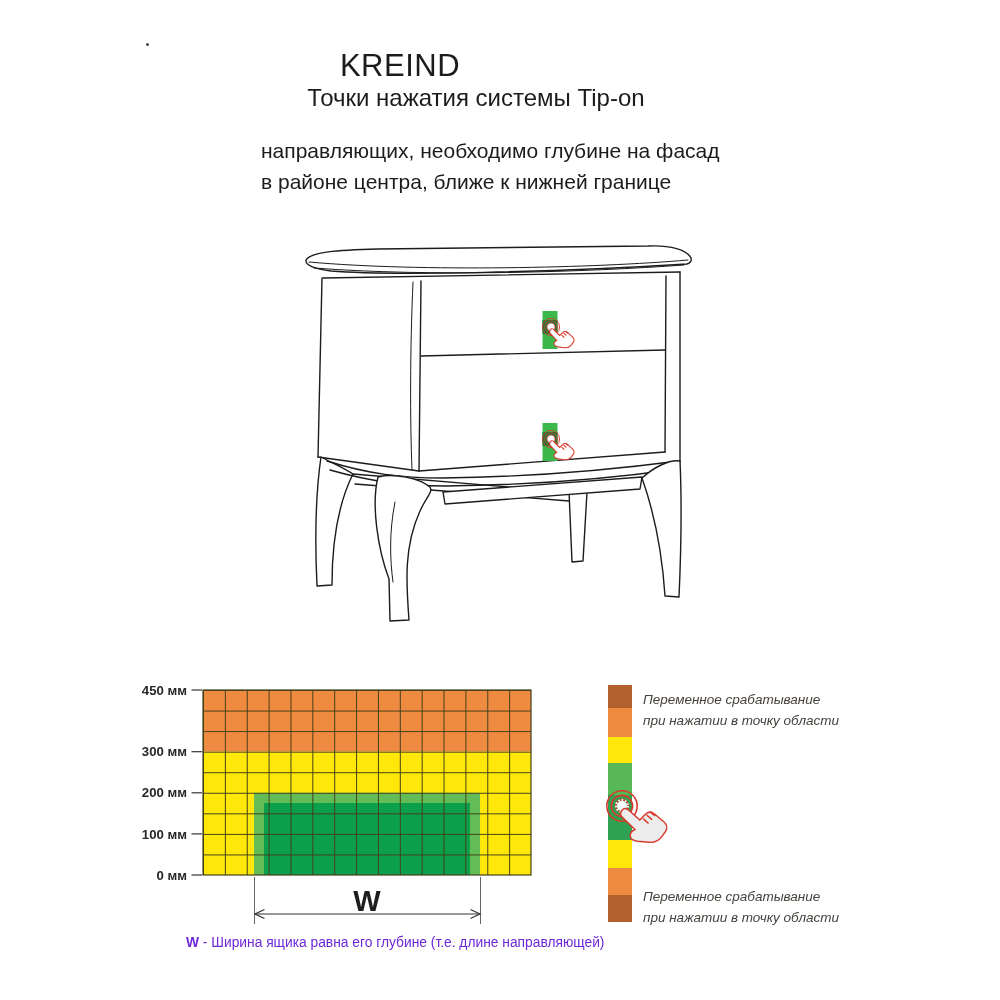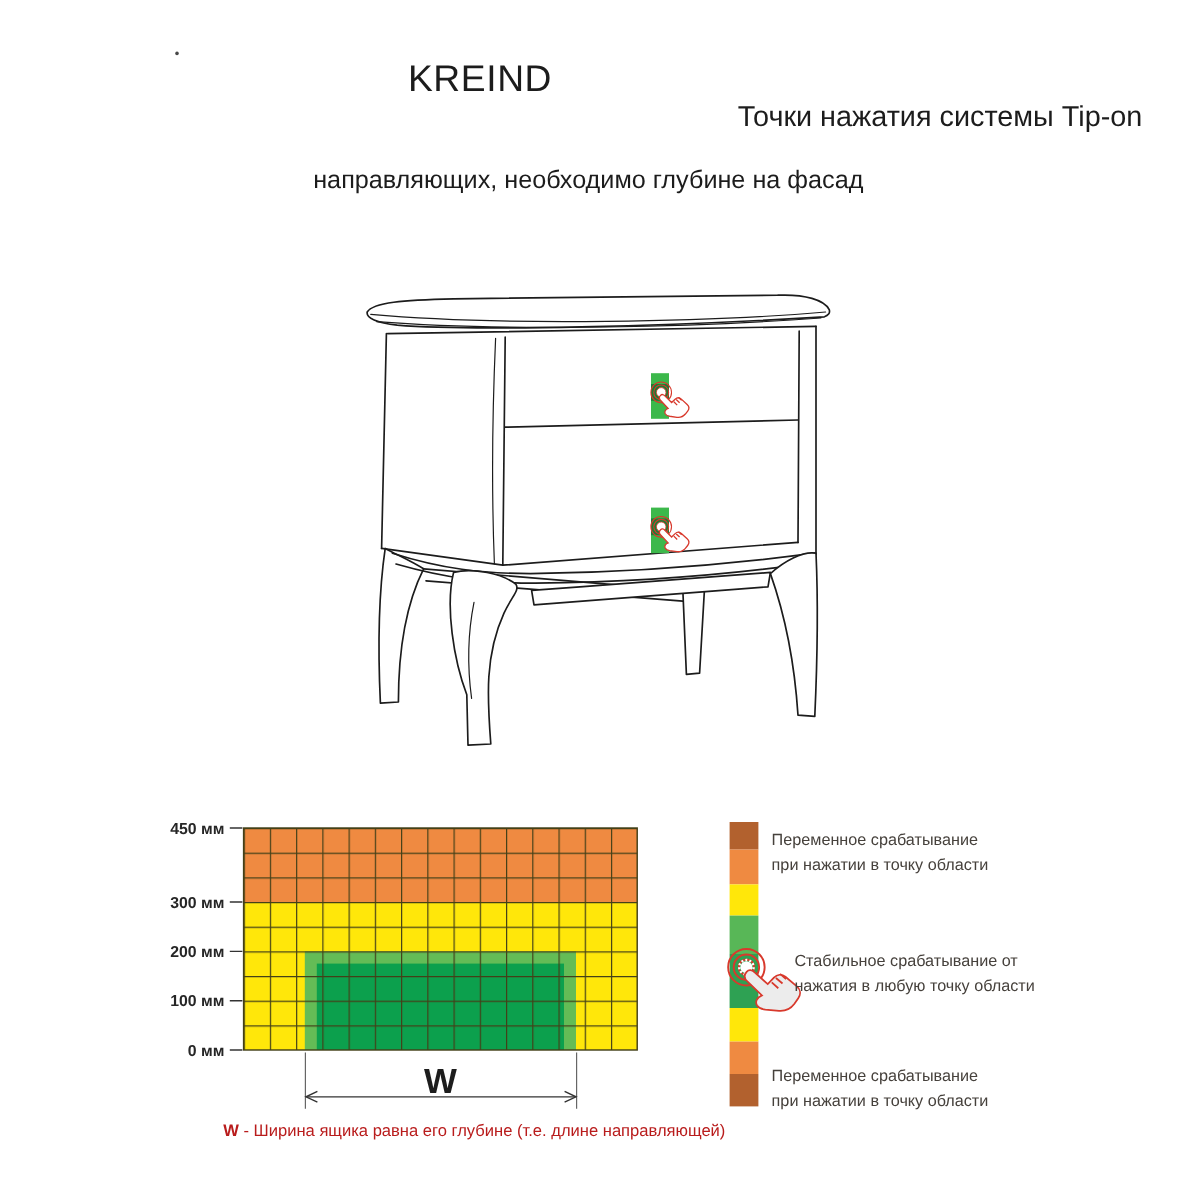--- a/index.html
+++ b/index.html
@@ -1,50 +1,51 @@
 <!DOCTYPE html>
 <html><head>
 <meta charset="utf-8">
 <style>
   html,body{margin:0;padding:0;background:#fff;}
   .page{position:relative;width:1000px;height:1000px;background:#ffffff;overflow:hidden;
         font-family:"Liberation Sans",sans-serif;color:#1c1c1c;}
   .stray{position:absolute;left:146px;top:43px;width:3px;height:3px;background:#484848;border-radius:50%;}
   .title{position:absolute;left:0;top:48px;width:800px;text-align:center;
          font-size:31px;font-weight:400;letter-spacing:.5px;}
-  .subtitle{position:absolute;left:0;top:84px;width:952px;text-align:right;font-size:24px;font-weight:400;}
+  .subtitle{position:absolute;left:0;top:84px;width:952px;text-align:center;font-size:24px;font-weight:400;}
   .intro{position:absolute;left:261px;top:136px;font-size:21px;line-height:30.5px;white-space:nowrap;}
   .furniture{position:absolute;left:278px;top:243px;}
   .chart{position:absolute;left:140px;top:662px;}
   .ln{fill:none;stroke:#1c1c1c;stroke-width:1.4;stroke-linecap:round;stroke-linejoin:round;}
   .lnt{fill:none;stroke:#1c1c1c;stroke-width:1;stroke-linecap:round;stroke-linejoin:round;}
   .lnf{fill:#ffffff;stroke:#1c1c1c;stroke-width:1.4;stroke-linejoin:round;}
   .ring{fill:none;stroke:#d8392c;stroke-width:.9;}
   .lring{fill:none;stroke:#d8392c;stroke-width:1.6;}
   .tick-label{font-size:13.2px;font-weight:700;fill:#262626;}
   .w-label{font-size:29px;font-weight:700;fill:#1d1d1d;}
   .legend-bar{position:absolute;left:608px;top:685px;width:24px;}
   .legend-bar .seg{width:24px;}
-  .legend-item{position:absolute;font-size:13.5px;line-height:21px;color:#46413c;white-space:nowrap;}
+  .legend-item{position:absolute;font-size:13.5px;line-height:21px;color:#46413c;white-space:nowrap;font-style:italic;}
   .legend-icon{position:absolute;left:585px;top:770px;}
-  .note{position:absolute;left:186px;top:935px;font-size:13.8px;color:#b91c1c;white-space:nowrap;}
+  .note{position:absolute;left:186px;top:935px;font-size:13.8px;color:#6d28d9;white-space:nowrap;}
   .note b{font-weight:700;}
 </style>
 </head>
 <body>
 
 <div class="page">
 
   <span class="stray"></span>
 
   <div class="title">KREIND</div>
   <div class="subtitle">Точки нажатия системы Tip-on</div>
 
   <div class="intro">
     <div>направляющих, необходимо глубине на фасад</div>
+    <div>в районе центра, ближе к нижней границе</div>
   </div>
 
   <svg class="furniture" width="430" height="395" viewBox="278 243 430 395">
     <defs>
       <g id="presshand">
         <path d="M-1.4,0.2 C-3.2,0.5 -4.1,1.9 -3.8,3.8 L-2.5,12.8 C-4.9,12.2 -6.8,13.1 -7,15
                  C-7.1,16.3 -6.4,17.6 -5.2,18.8 L-0.7,23 C1.4,24.9 4,25.5 6.6,24.8 L9.6,23.9
                  C11.8,23.2 12.9,21.3 12.4,19.1 L11,12.7 C10.5,10.6 8.8,9.5 6.7,9.8 L2.7,10.4
                  L1.3,2.6 C1,0.9 0.2,-0.1 -1.4,0.2 Z"></path>
         <path d="M4.6,10.9 L5.3,14.8 M7.3,10.5 L8.1,14.3 M9.9,10.2 L10.6,13.7" fill="none"></path>
@@ -147,24 +148,20 @@
     <circle class="lring" cx="622" cy="806" r="6.4" stroke-width="1.4"></circle>
     <circle cx="622" cy="806" r="5" fill="#ffffff"></circle>
     <circle cx="622" cy="806" r="6" fill="none" stroke="#ffffff" stroke-width="2" stroke-dasharray="1.6 1.8"></circle>
     <use href="#presshand" fill="#ececec" stroke="#d8392c" stroke-width="0.8" transform="translate(624,808) rotate(-38) scale(1.85)"></use>
   </svg>
 
   <div class="legend-item" style="left:643px;top:689px">
     <div>Переменное срабатывание</div>
     <div>при нажатии в точку области</div>
   </div>
-  <div class="legend-item" style="left:662px;top:790px">
-    <div>Стабильное срабатывание от</div>
-    <div>нажатия в любую точку области</div>
-  </div>
   <div class="legend-item" style="left:643px;top:886px">
     <div>Переменное срабатывание</div>
     <div>при нажатии в точку области</div>
   </div>
 
   <div class="note">
     <b>W</b><span> - Ширина ящика равна его глубине (т.е. длине направляющей)</span>
   </div>
 
 </div>

